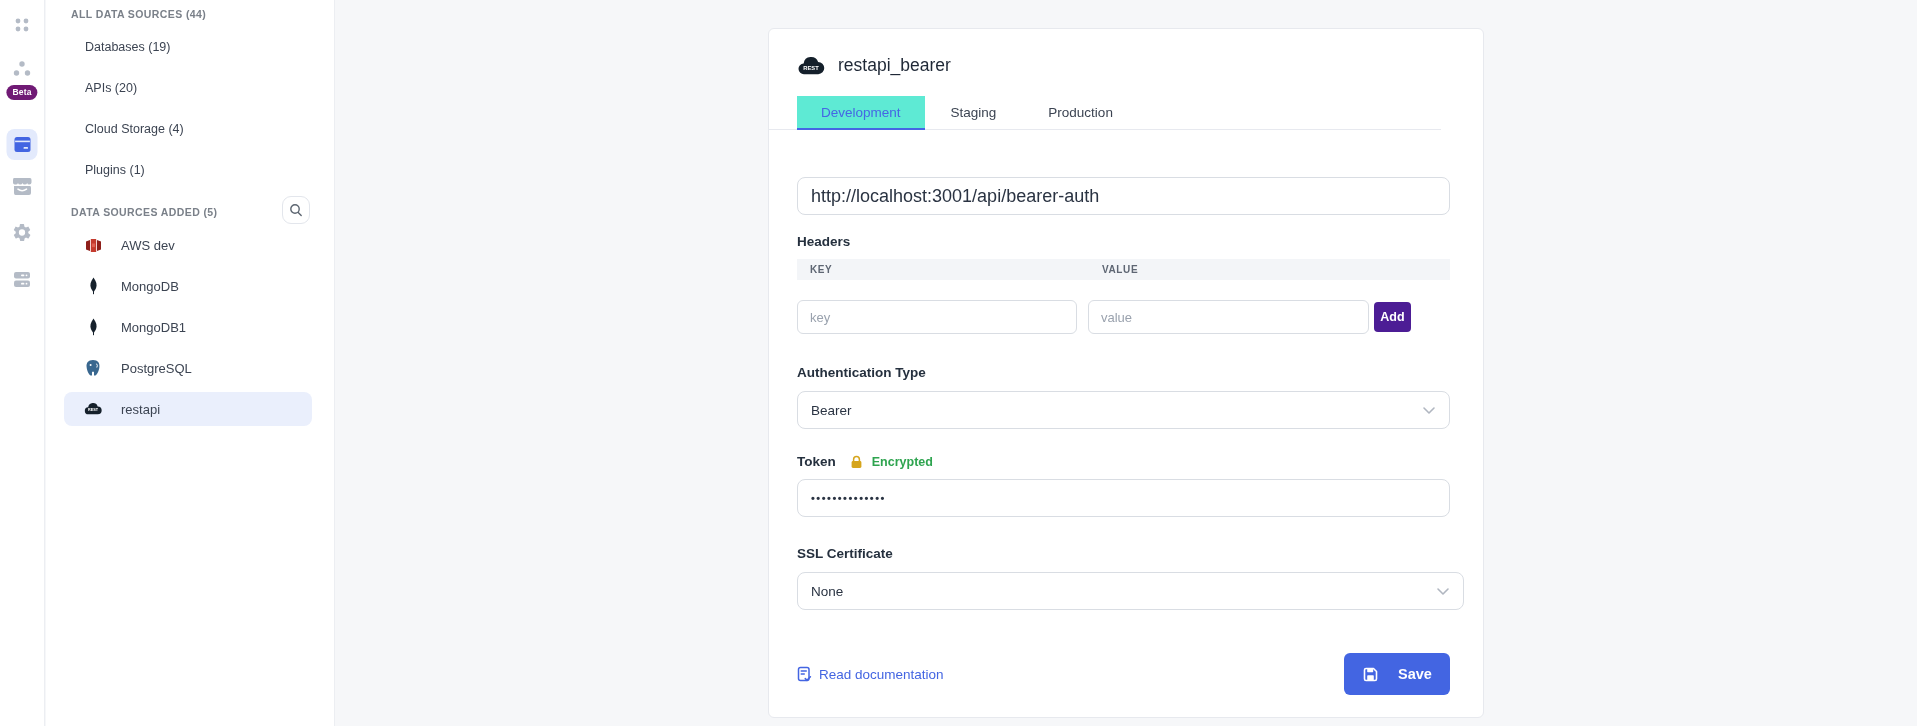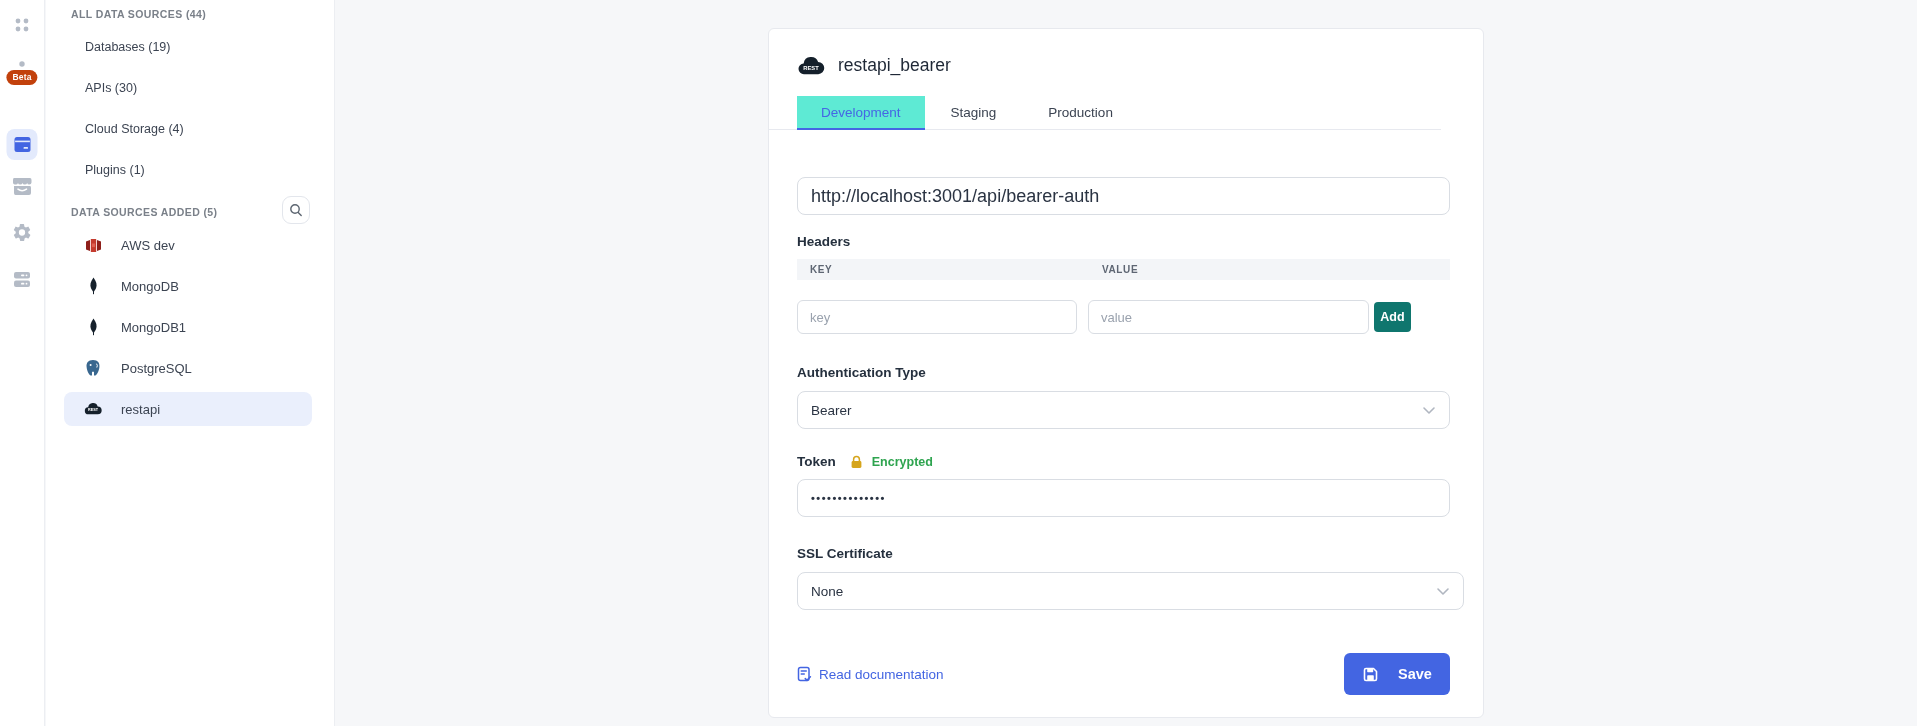--- a/index.html
+++ b/index.html
@@ -5,22 +5,22 @@
   * { margin:0; padding:0; box-sizing:border-box; }
   html,body { width:1917px; height:726px; overflow:hidden;
     font-family:"Liberation Sans", sans-serif; background:#f6f7f9; color:#2a3342; }
 
   
   .rail { position:absolute; left:0; top:0; width:45px; height:726px;
     background:#ffffff; border-right:1px solid #eceef2; z-index:3; }
   .rail-item { position:absolute; left:50%; transform:translateX(-50%);
     display:flex; align-items:center; justify-content:center; cursor:pointer; }
   .rail-sel { width:31px; height:31px; background:#e3eafc; border-radius:8px; }
-  .beta-badge { position:absolute; left:50%; transform:translateX(-50%); top:70px;
-    background:#c2410c; color:#fff; font-size:8.5px; font-weight:700;
+  .beta-badge { position:absolute; left:50%; transform:translateX(-50%); top:85px;
+    background:#701a75; color:#fff; font-size:8.5px; font-weight:700;
     padding:2px 6px 3px; border-radius:8px; letter-spacing:.2px; }
 
   
   .sidebar { position:absolute; left:46px; top:0; width:289px; height:726px;
     background:#ffffff; border-right:1px solid #eceef2; z-index:2; }
   .side-header { padding:8px 0 6px 25px; font-size:10.5px; font-weight:700;
     color:#7a8089; letter-spacing:.4px; }
   .side-header.second { padding-top:16px; padding-bottom:10px; }
   .cat-row { height:41px; display:flex; align-items:center; padding-left:39px;
     font-size:12.5px; color:#3c4452; cursor:pointer; }
@@ -57,21 +57,21 @@
 
   .hdr-bar { margin-top:10px; height:21px; background:#f3f5f8; display:flex; align-items:center; }
   .hdr-cell { font-size:10px; font-weight:700; color:#5e6673; letter-spacing:.6px; }
   .hdr-key { padding-left:13px; width:291px; }
   .hdr-row { margin-top:20px; display:flex; align-items:center; }
   .kv-input { height:34px; border:1px solid #d9dde3; border-radius:6px; padding:0 12px;
     font-size:13px; color:#2a3342; outline:none; font-family:"Liberation Sans", sans-serif; }
   .kv-input::placeholder { color:#9aa2ae; }
   .key-input { width:280px; }
   .value-input { width:281px; margin-left:11px; }
-  .add-btn { margin-left:5px; width:37px; height:30px; background:#0f766e; color:#fff;
+  .add-btn { margin-left:5px; width:37px; height:30px; background:#4c1d95; color:#fff;
     border:none; border-radius:4px; font-size:12.5px; font-weight:700; cursor:pointer;
     font-family:"Liberation Sans", sans-serif; }
 
   .select { margin-top:11px; height:38px; border:1px solid #d9dde3; border-radius:8px;
     display:flex; align-items:center; padding:0 13px; font-size:13.5px; color:#2a3342;
     cursor:pointer; background:#fff; justify-content:space-between; }
   .select.wide { width:calc(100% + 14px); }
 
   .token-row { display:flex; align-items:center; gap:9px; }
   .enc-text { font-size:12.5px; font-weight:700; color:#2ea44f; }
@@ -139,21 +139,21 @@
   </div>
 </div>
 
 <div class="sidebar">
   <div class="side-header">ALL DATA SOURCES (44)</div>
 
   <div class="cat-row">
     <span>Databases (19)</span>
   </div>
   <div class="cat-row">
-    <span>APIs (30)</span>
+    <span>APIs (20)</span>
   </div>
   <div class="cat-row">
     <span>Cloud Storage (4)</span>
   </div>
   <div class="cat-row">
     <span>Plugins (1)</span>
   </div>
 
   <div class="side-header second">DATA SOURCES ADDED (5)</div>
   <div class="search-btn">

